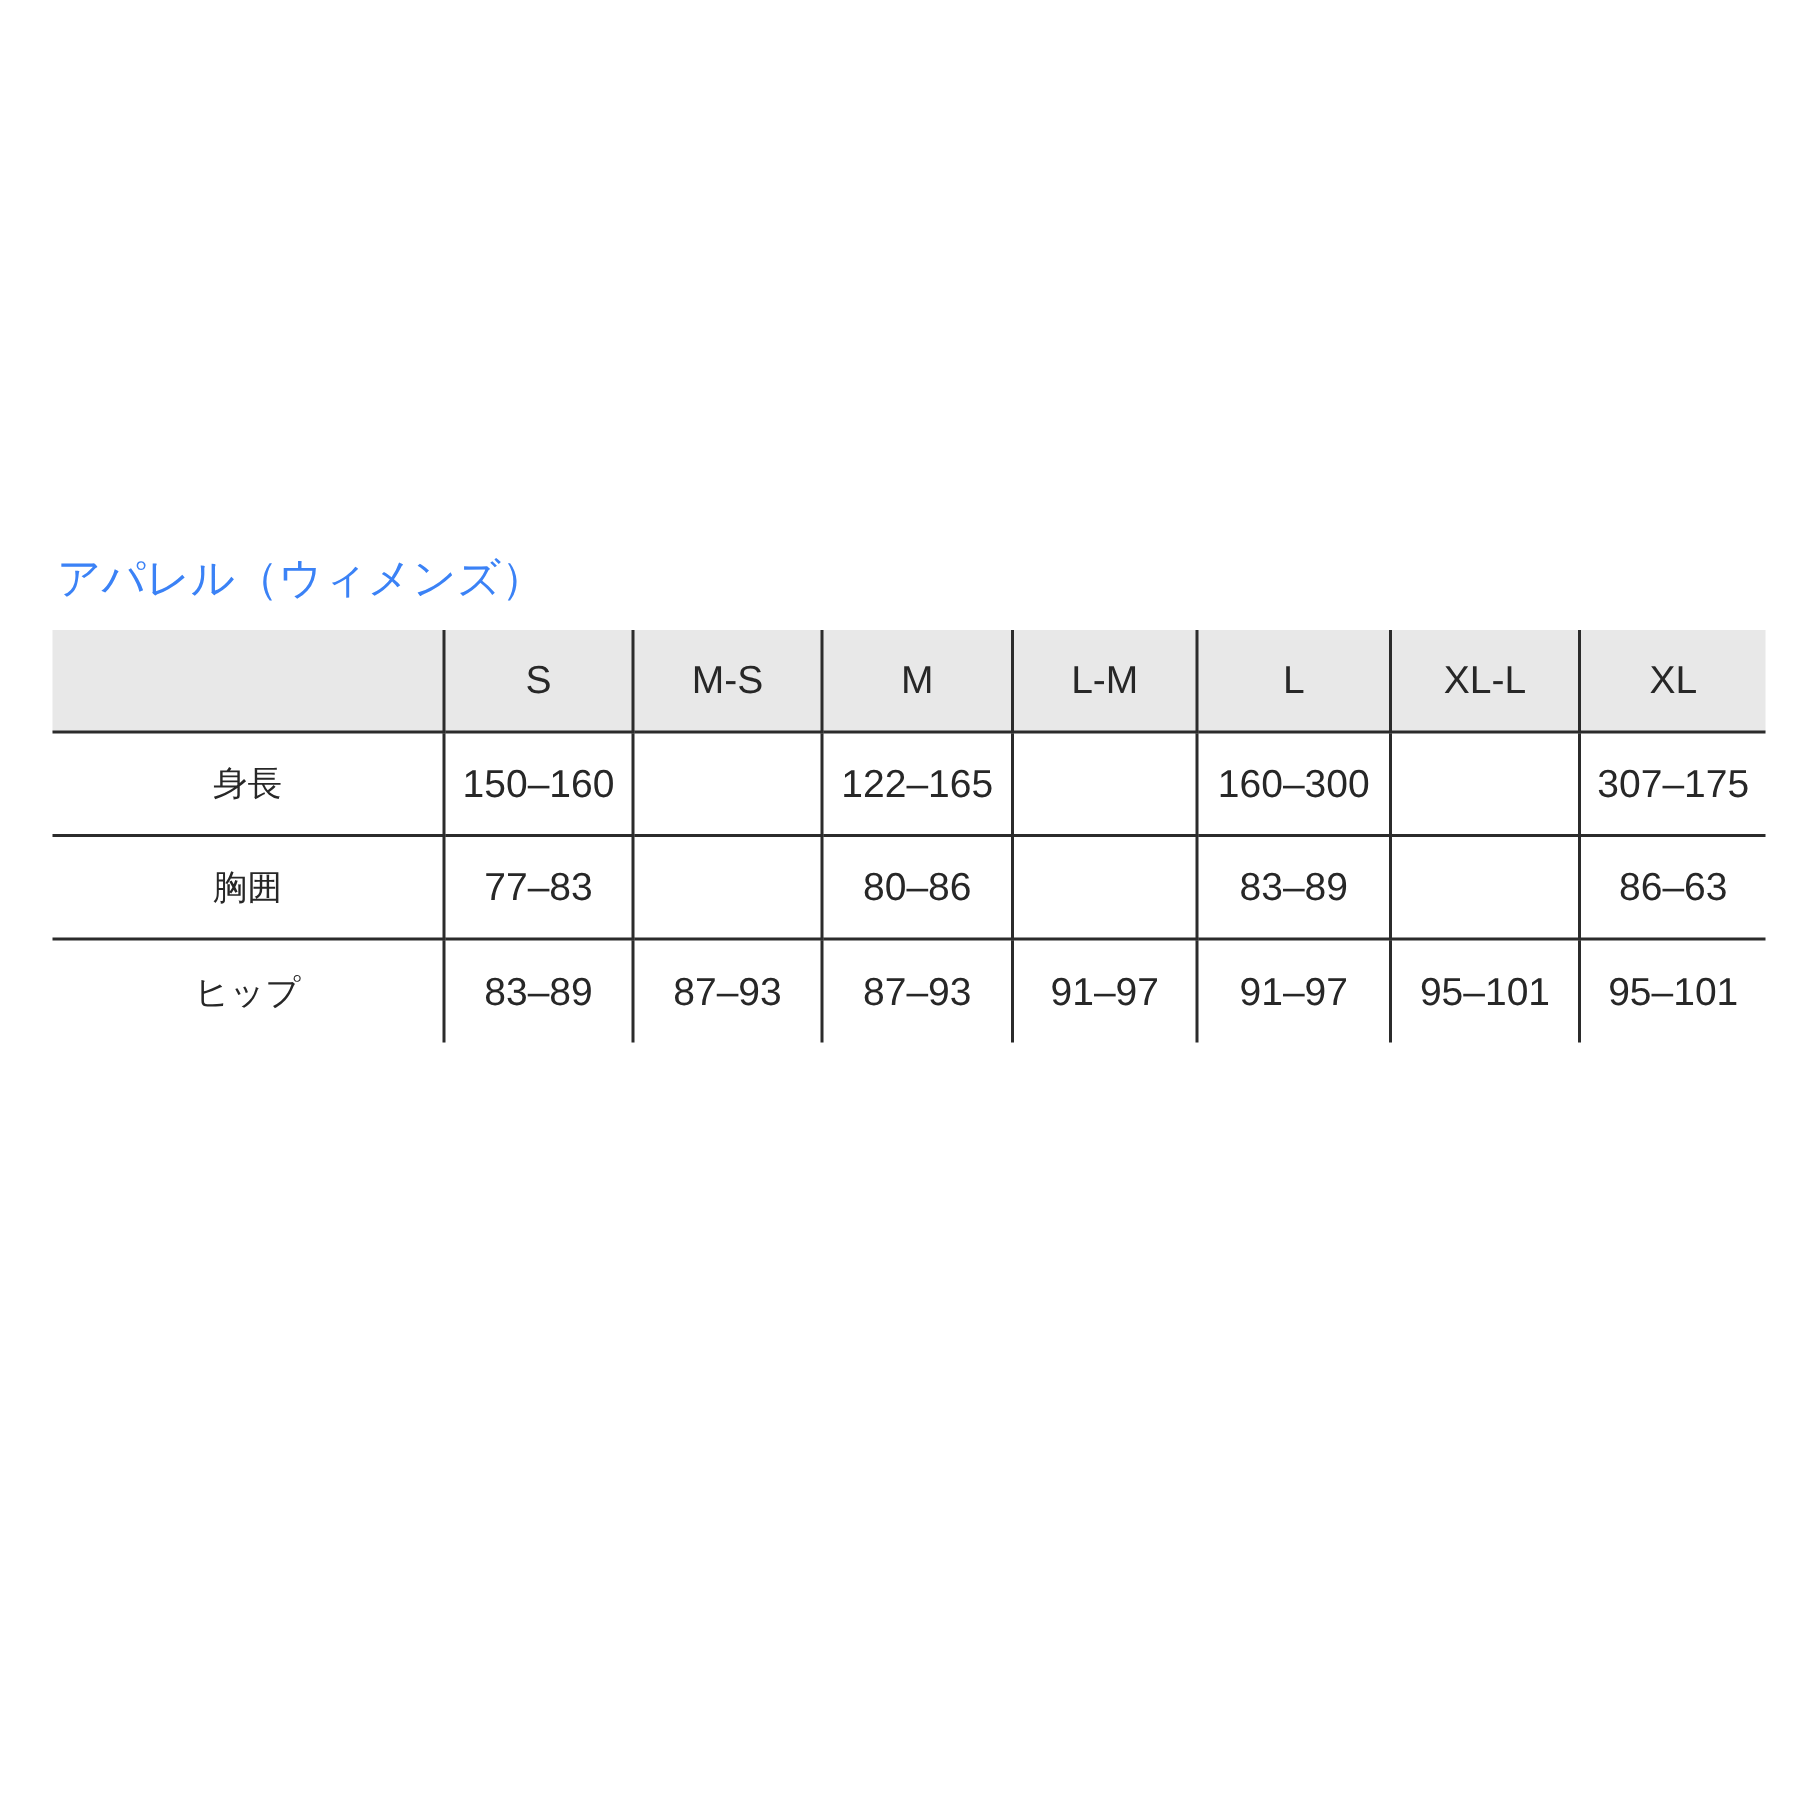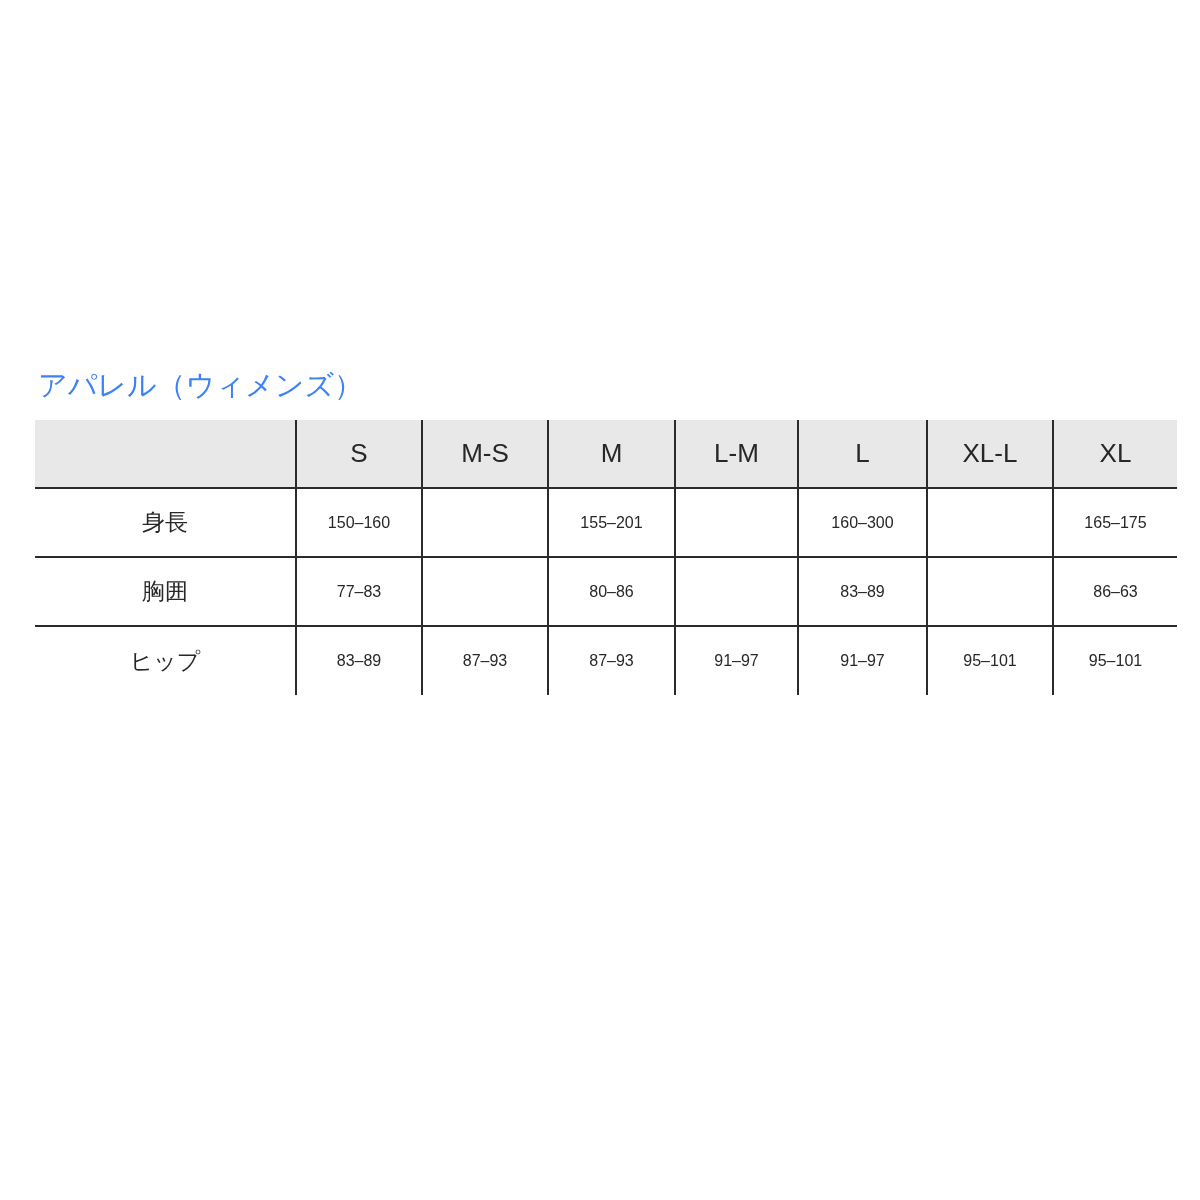--- a/index.html
+++ b/index.html
@@ -48,21 +48,21 @@
   
   .size-chart thead th{
     background:var(--header-bg);
     height:68px;
     font-size:26px;
     border-bottom:2px solid var(--border-color);
   }
   
   .size-chart tbody td{
     height:69px;
-    font-size:16px;
+    font-size:26px;
     background:#ffffff;
   }
   .size-chart tbody tr:not(:last-child) td{
     border-bottom:2px solid var(--border-color);
   }
   .size-chart td.rowlabel{
     font-size:23px;
   }
 </style>
 </head>
@@ -92,25 +92,25 @@
           <th>L</th>
           <th>XL-L</th>
           <th>XL</th>
         </tr>
     </thead>
     <tbody id="table-body">
         <tr>
           <td class="rowlabel">身長</td>
           <td>150–160</td>
           <td></td>
-          <td>155–201</td>
+          <td>122–165</td>
           <td></td>
           <td>160–300</td>
           <td></td>
-          <td>165–175</td>
+          <td>307–175</td>
         </tr>
         <tr>
           <td class="rowlabel">胸囲</td>
           <td>77–83</td>
           <td></td>
           <td>80–86</td>
           <td></td>
           <td>83–89</td>
           <td></td>
           <td>86–63</td>

